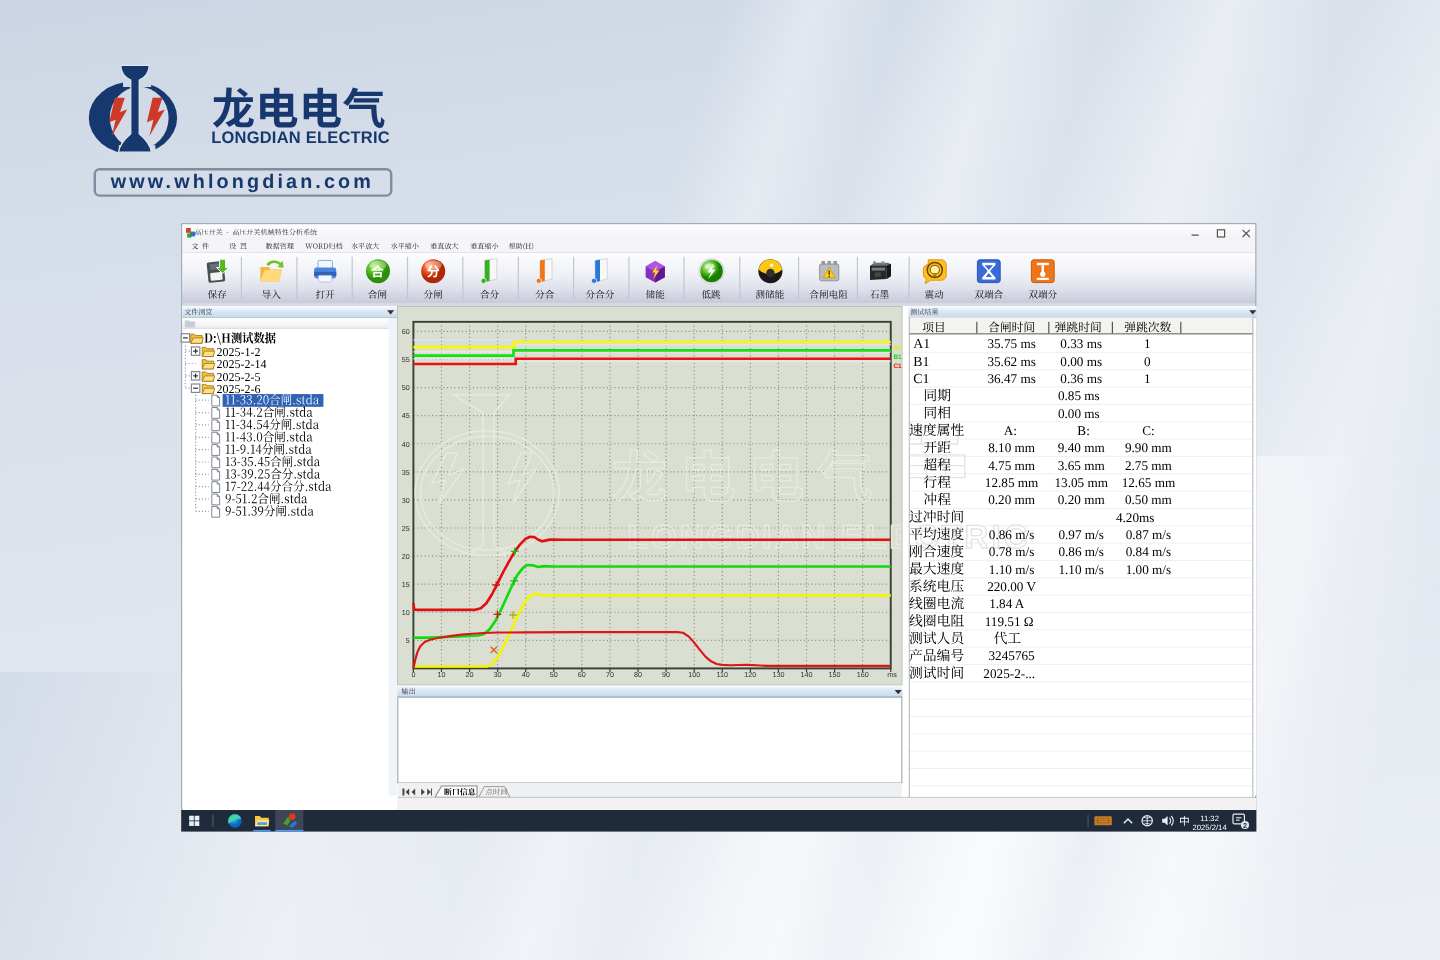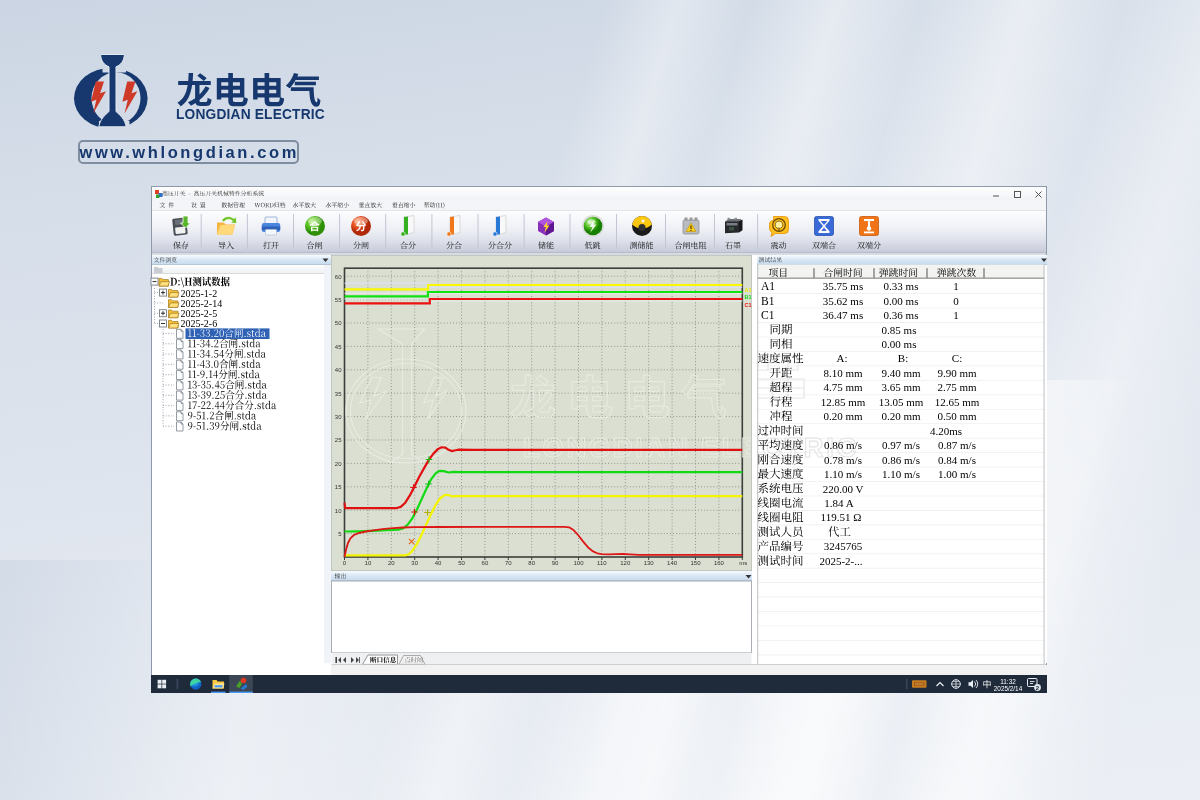--- a/index.html
+++ b/index.html
@@ -23,21 +23,21 @@
         </mask>
       </defs>
       <ellipse cx="110.8" cy="98.3" rx="36.8" ry="30.3" fill="#16386e" mask="url(#lgm)"></ellipse>
       <path d="M100.6 54.5 L124.4 54.5 C124 61.5 120.5 65 116 66.8 L116 111.5 C119.5 114.5 125.2 119.5 126.2 126.8 L98.8 126.8 C99.8 119.5 105.5 114.5 109 111.5 L109 66.8 C104.5 65 101 61.5 100.6 54.5 Z" fill="#16386e" stroke="#e2e8f0" stroke-width="1"></path>
       <g fill="#cf3928">
         <path d="M95.8 81.5h8.2l-3.9 11.8 5.9-2.1-12.9 22.3 3.3-13.8-5.4 2.1z"></path>
         <path d="M127.2 81.5h8.2l-3.9 11.8 5.9-2.1-12.9 22.3 3.3-13.8-5.4 2.1z"></path>
       </g>
     </svg>
 <div class="abs" style="left:176px;top:106px;width:150px;height:14px;z-index:1;font-family:'Liberation Sans';font-weight:bold;color:#16386e;font-size:14px;letter-spacing:0.2px;transform:scaleX(0.98);transform-origin:left;">LONGDIAN&nbsp;ELECTRIC</div>
-<div class="abs" style="left:77.5px;top:139.5px;width:221px;height:24px;z-index:1;border:2px solid #7f8da0;border-radius:5px;text-align:center;line-height:21px;font-family:'Liberation Sans';font-weight:bold;color:#16386e;font-size:16.5px;letter-spacing:2.6px;">www.whlongdian.com</div>
+<div class="abs" style="left:77.5px;top:139.5px;width:249px;height:24px;z-index:1;border:2px solid #7f8da0;border-radius:5px;text-align:center;line-height:21px;font-family:'Liberation Sans';font-weight:bold;color:#16386e;font-size:16.5px;letter-spacing:2.6px;">www.whlongdian.com</div>
 
 <div class="abs" style="left:151px;top:186px;width:896px;height:489px;z-index:1;background:#fff;border:1px solid #8e9aa9;"></div>
 <div class="abs" style="left:152px;top:187px;width:894px;height:13px;z-index:2;background:linear-gradient(#fefefe,#f0f2f6);"></div>
 <div class="abs" style="left:152px;top:200px;width:894px;height:11px;z-index:2;background:#f4f5f8;border-bottom:1px solid #e3e5ea;"></div>
 <div class="abs" style="left:152px;top:211px;width:894px;height:42px;z-index:2;background:linear-gradient(180deg,#fdfdfe 0%,#eef0f6 45%,#dcdfe9 75%,#c7cad9 100%);border-bottom:1px solid #b8bcc8;"></div>
 
 <svg class="abs" style="left:154px;top:188px;z-index:3" width="900" height="12" viewBox="0 0 900 12">
  <rect x="1" y="2" width="4" height="4" fill="#e04020"></rect>
       <rect x="4.5" y="5" width="4" height="4" fill="#3070d0"></rect>
       <rect x="2" y="6.5" width="3.5" height="3.5" fill="#30a030"></rect>

